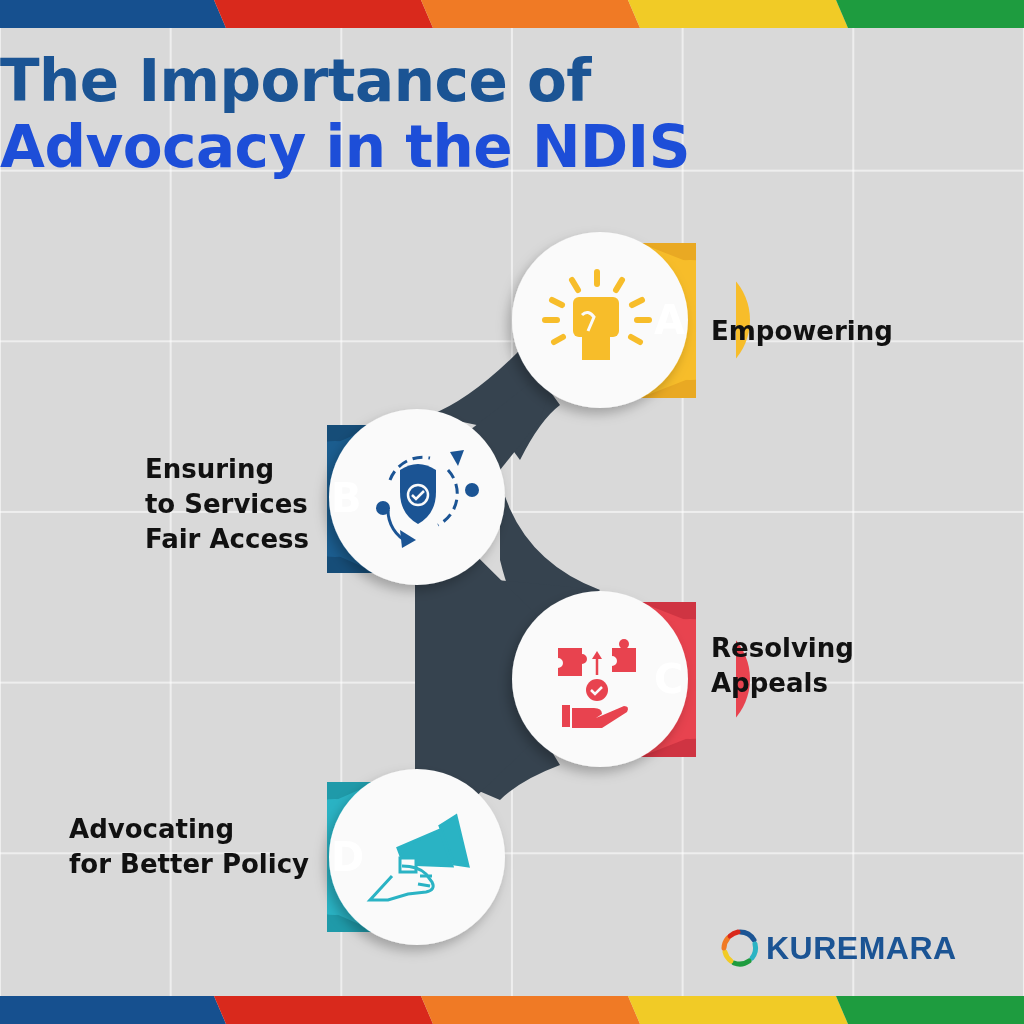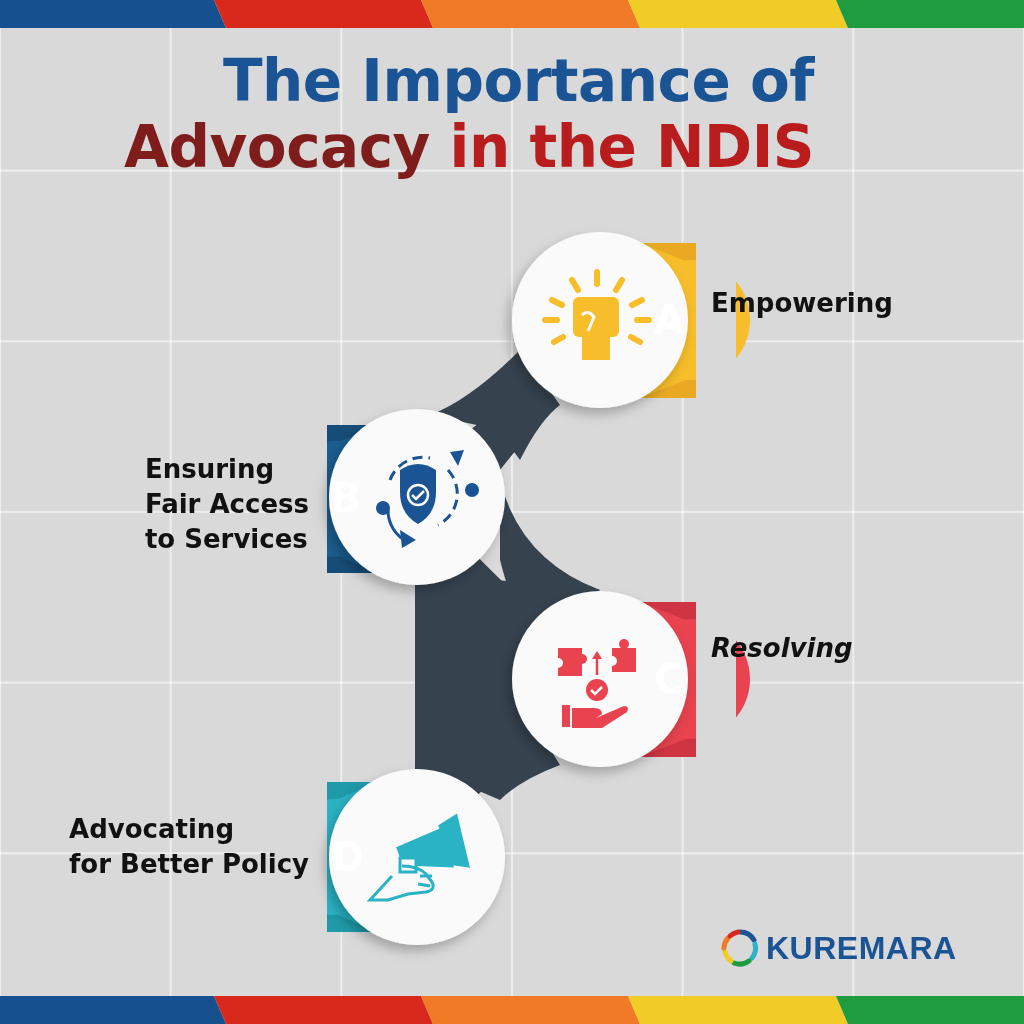--- a/index.html
+++ b/index.html
@@ -19,35 +19,35 @@
     }
     .stripe {
       position: absolute; left: 0; width: 1024px; height: 28px; overflow: hidden;
     }
     .stripe.top { top: 0; }
     .stripe.bottom { bottom: 0; height: 28px; }
     .stripe svg { display: block; }
 
     .title {
       position: absolute; left: 0; width: 814px; top: 48px;
-      text-align: right; font-weight: bold; font-size: 58px; line-height: 66px;
+      text-align: left; font-weight: bold; font-size: 58px; line-height: 66px;
       letter-spacing: -0.5px;
     }
     .title .line1 { color: #1b5494; display: block; }
     .title .line2 { display: block; }
-    .title .accent { color: #7f1d1d; margin-left: 20px; }
-    .title .rest { color: #b91c1c; }
+    .title .accent { color: #1d4ed8; }
+    .title .rest { color: #1d4ed8; }
 
     .art { position: absolute; inset: 0; }
 
     .label {
       position: absolute; font-weight: bold; font-size: 26px; line-height: 35px;
       color: #111;
     }
-    .label.right { text-align: left; }
+    .label.right { text-align: left; margin-top: 28px; }
     .label.left { text-align: left; }
 
     .badge-letter {
       position: absolute; color: #fff; font-weight: bold; font-size: 40px;
       font-family: "DejaVu Sans", sans-serif; line-height: 40px;
     }
 
     .logo {
       position: absolute; left: 720px; top: 928px; display: flex; align-items: center; gap: 6px;
     }
@@ -190,25 +190,26 @@
 <div class="badge-letter" style="left:654px; top:300px;">A</div>
 <div class="badge-letter" style="left:331px; top:478px;">B</div>
 <div class="badge-letter" style="left:654px; top:659px;">C</div>
 <div class="badge-letter" style="left:331px; top:837px;">D</div>
 
 <div class="label right" style="left:711px; top:286px;">
   <div>Empowering</div>
 </div>
 <div class="label left" style="right:715px; top:452px;">
   <div>Ensuring</div>
+  <div>to Services</div>
   <div>Fair Access</div>
-  <div>to Services</div>
-</div>
-<div class="label right" style="left:711px; top:631px;font-style:italic;">
+</div>
+<div class="label right" style="left:711px; top:603px;">
   <div>Resolving</div>
+  <div>Appeals</div>
 </div>
 <div class="label left" style="right:715px; top:812px;">
   <div>Advocating</div>
   <div>for Better Policy</div>
 </div>
 
 <div class="logo">
   <svg width="40" height="40" viewBox="0 0 40 40">
     <g fill="none" stroke-width="5" stroke-linecap="round">
       <path d="M20,4 A16,16 0 0 1 34,12" stroke="#1b5494"></path>

